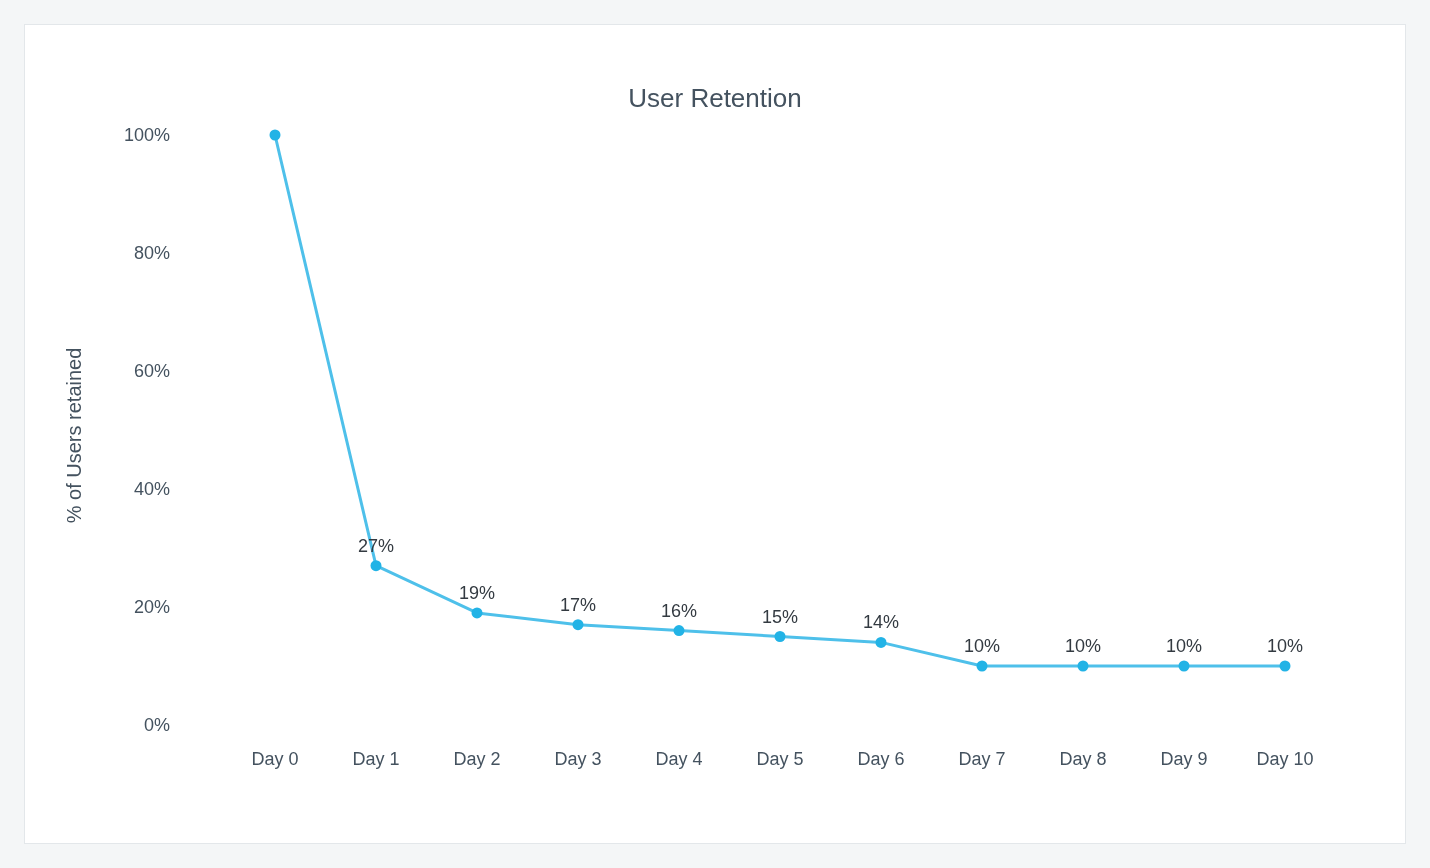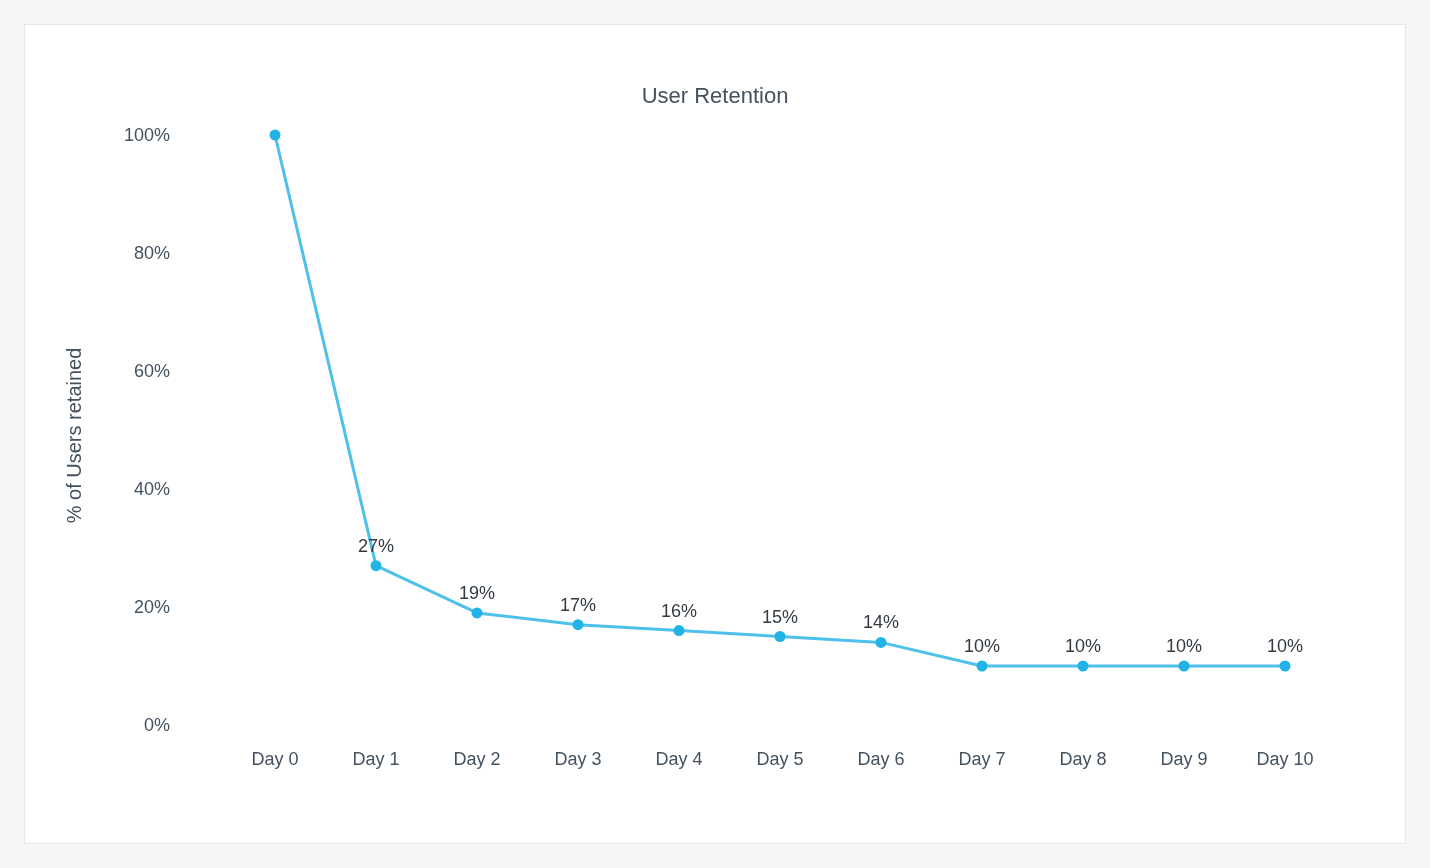--- a/index.html
+++ b/index.html
@@ -19,21 +19,21 @@
     background: #ffffff;
     border: 1px solid #e3e7ea;
     box-sizing: border-box;
   }
   .title {
     position: absolute;
     left: 0;
     right: 0;
     top: 58px;
     text-align: center;
-    font-size: 22px;
+    font-size: 26px;
     color: #44525f;
   }
   .svg-wrap {
     position: absolute;
     left: 0;
     top: 0;
     width: 1382px;
     height: 820px;
   }
   .ylabel {

